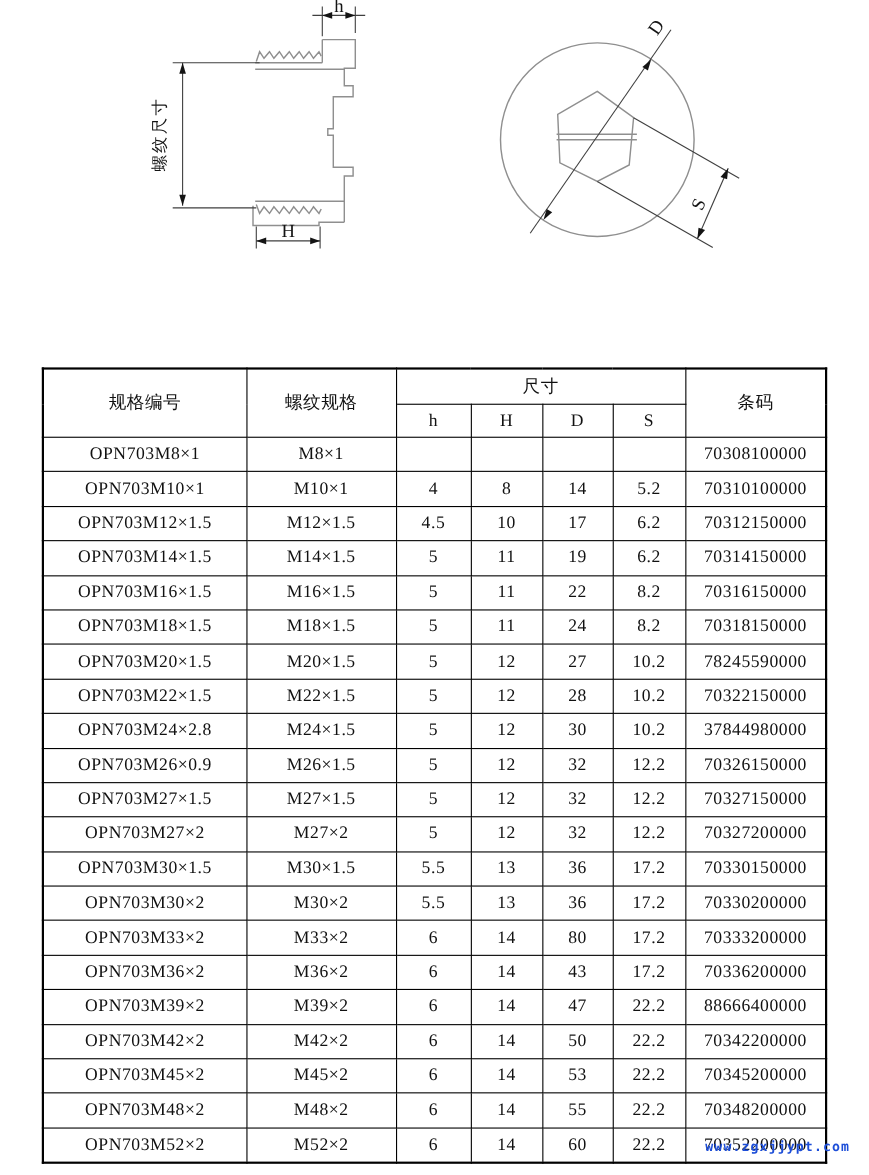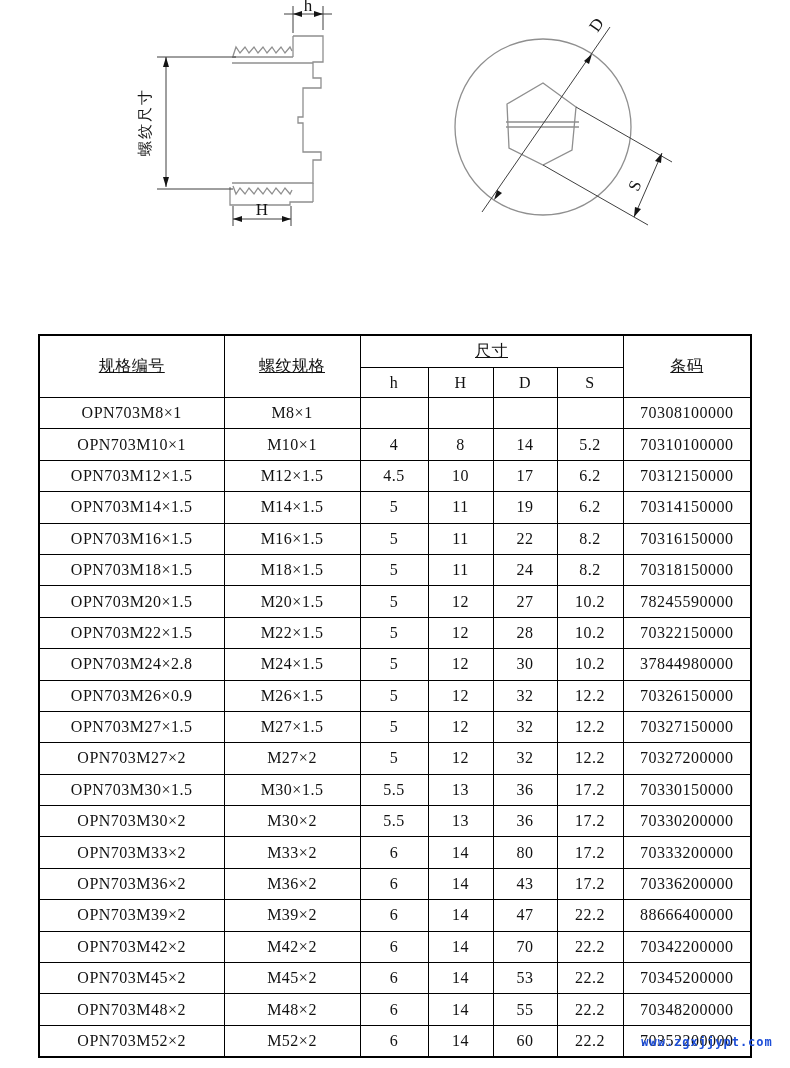--- a/index.html
+++ b/index.html
@@ -20,21 +20,21 @@
     border-collapse:collapse;table-layout:fixed;
     font-size:16px;
   }
   table.spec th, table.spec td{
     border:1.5px solid #000;
     text-align:center;vertical-align:middle;
     font-weight:normal;padding:0;overflow:hidden;white-space:nowrap;
     letter-spacing:0.5px;
   }
   table.spec{border:2px solid #000;}
-  tr.hdr-top th{height:31px;text-decoration:underline;}
+  tr.hdr-top th{height:31px;}
   tr.hdr-sub th{height:29px;}
   table.spec tbody td{height:30.4px;}
   .wm{
     position:absolute;left:624px;top:1035px;width:166px;
     font-family:"DejaVu Sans Mono","Liberation Mono",monospace;
     font-size:12px;font-weight:700;color:#1d4ed8;letter-spacing:1px;
     text-align:center;
   }
 </style>
 </head>
@@ -283,21 +283,21 @@
           <td>14</td>
           <td>47</td>
           <td>22.2</td>
           <td>88666400000</td>
         </tr>
         <tr>
           <td>OPN703M42×2</td>
           <td>M42×2</td>
           <td>6</td>
           <td>14</td>
-          <td>70</td>
+          <td>50</td>
           <td>22.2</td>
           <td>70342200000</td>
         </tr>
         <tr>
           <td>OPN703M45×2</td>
           <td>M45×2</td>
           <td>6</td>
           <td>14</td>
           <td>53</td>
           <td>22.2</td>

